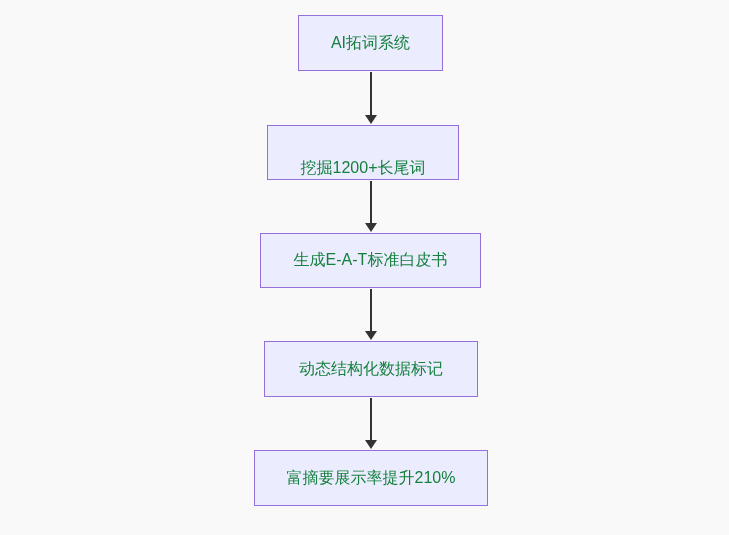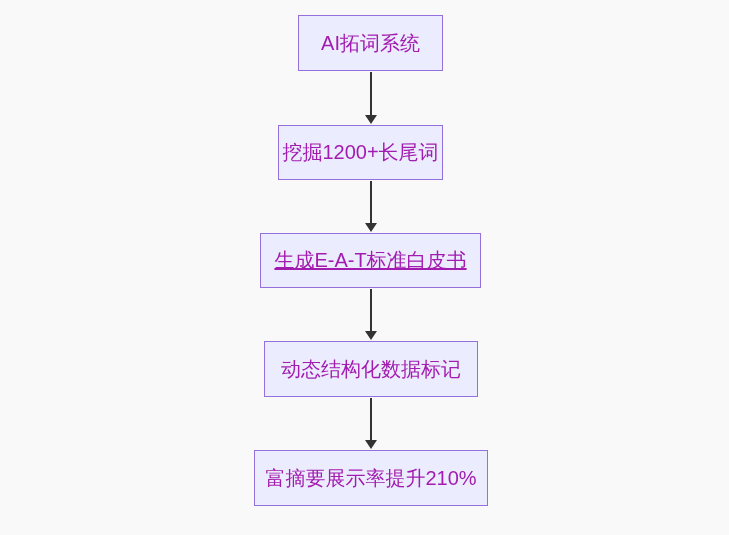--- a/index.html
+++ b/index.html
@@ -15,22 +15,22 @@
   }
   .diagram {
     position: relative;
     width: 729px;
     height: 535px;
   }
   .flow-node {
     position: absolute;
     background: #ECECFF;
     border: 1px solid #9370DB;
-    color: #a21caf;
-    font-size: 20px;
+    color: #15803d;
+    font-size: 16px;
     display: flex;
     align-items: center;
     justify-content: center;
     text-align: center;
     box-sizing: border-box;
     white-space: nowrap;
   }
   .flow-edge {
     position: absolute;
     width: 14px;
@@ -51,22 +51,22 @@
     margin-left: -6px;
     bottom: 0;
     width: 0;
     height: 0;
     border-left: 6px solid transparent;
     border-right: 6px solid transparent;
     border-top: 9px solid #333333;
   }
   
   #node-1 { left: 298px; top: 15px;  width: 145px; height: 56px; }
-  #node-2 { left: 278px; top: 125px; width: 165px; height: 55px; }
-  #node-3 { left: 260px; top: 233px; width: 221px; height: 55px; text-decoration: underline; }
+  #node-2 { left: 267px; top: 125px; width: 192px; height: 55px; align-items: flex-end; }
+  #node-3 { left: 260px; top: 233px; width: 221px; height: 55px; }
   #node-4 { left: 264px; top: 341px; width: 214px; height: 56px; text-align: right; }
   #node-5 { left: 254px; top: 450px; width: 234px; height: 56px; }
   
   #edge-1 { left: 371px; top: 72px;  height: 52px; }
   #edge-2 { left: 371px; top: 181px; height: 51px; }
   #edge-3 { left: 371px; top: 289px; height: 51px; }
   #edge-4 { left: 371px; top: 398px; height: 51px; }
 </style>
 </head>
 <body>

